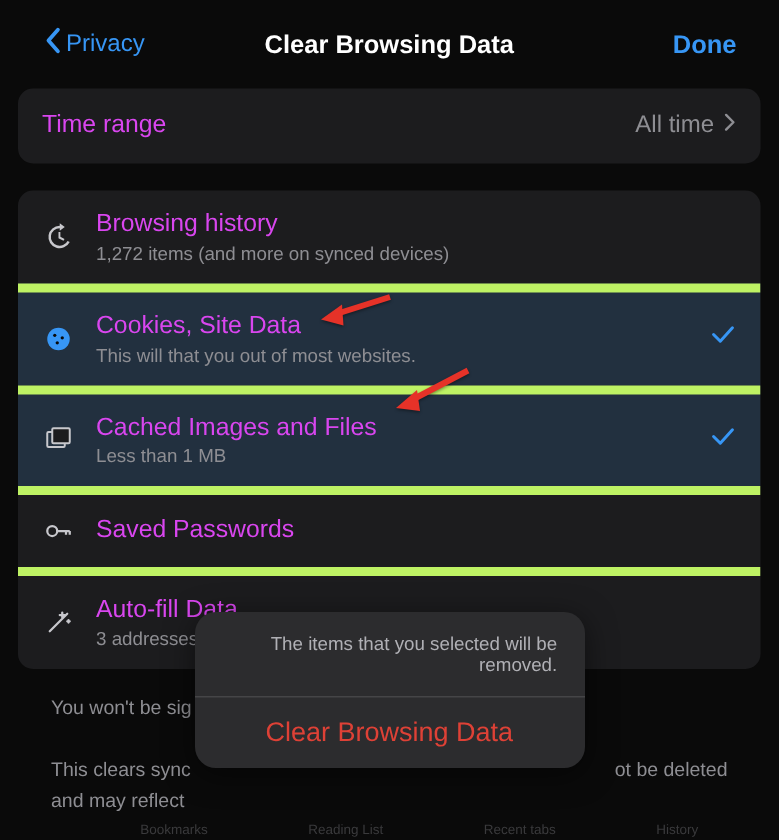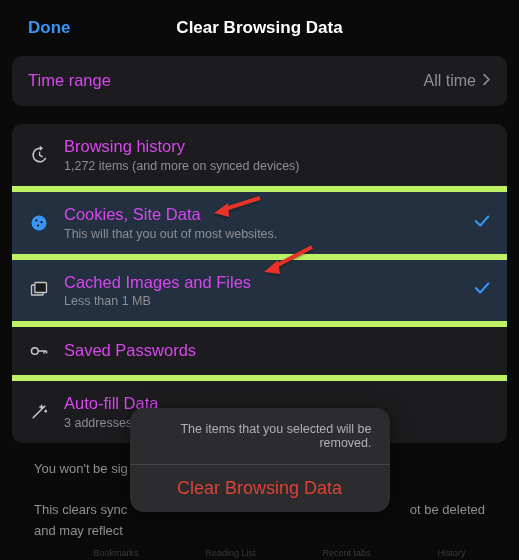--- a/index.html
+++ b/index.html
@@ -32,20 +32,28 @@
 .tab-bar { position: absolute; bottom: 2px; left: 0; right: 0; display: flex; justify-content: space-around; padding: 0 20px; margin-left: 40px; }
 .tab-item { font-size: 9px; color: #3a3a3c; }
 .chevron-right svg { width: 9px; height: 13px; }
 </style>
 </head>
 <body>
 
 <div class="screen">
 
   <div class="navbar">
+    <div class="back-btn">
+      <span class="back-chevron">
+        <svg viewBox="0 0 12 20">
+            <path d="M10 2 L3 10 L10 18" fill="none" stroke="#3796f5" stroke-width="2.8" stroke-linecap="round" stroke-linejoin="round"></path>
+          </svg>
+      </span>
+      <span>Privacy</span>
+    </div>
     <div class="nav-title">Clear Browsing Data</div>
     <div class="done-btn">Done</div>
   </div>
 
   <div class="section">
     <div class="row time-range-row">
       <div class="row-title">Time range</div>
       <div class="row-right">
         <span>All time</span>
         <span class="chevron-right">

